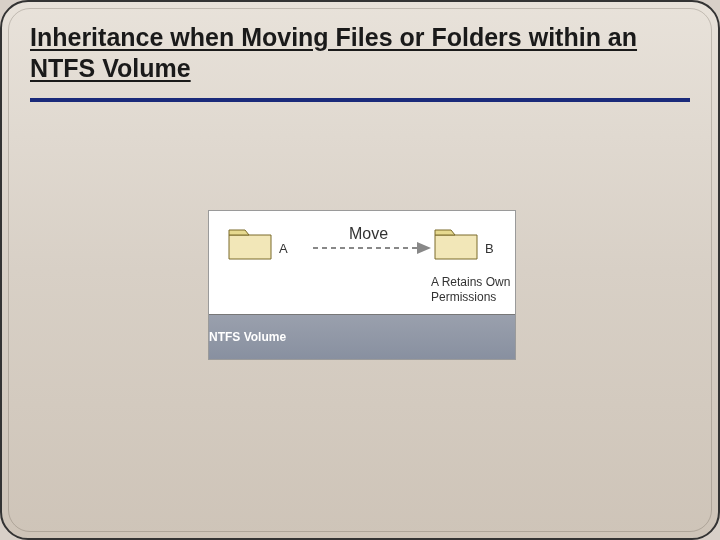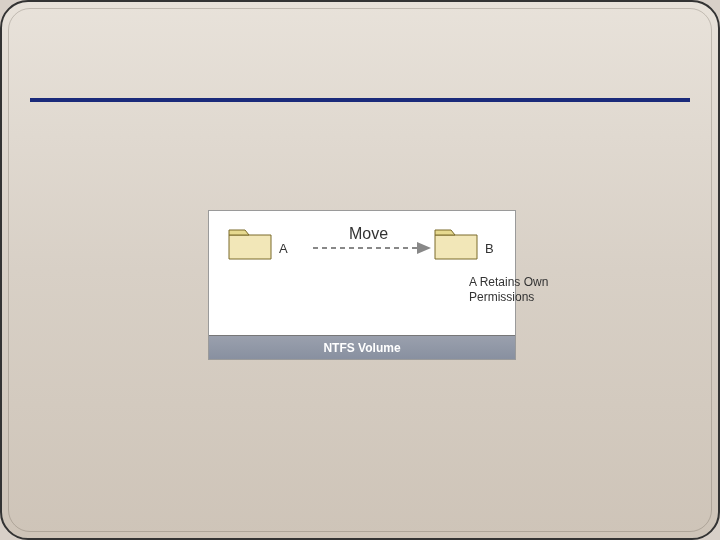--- a/index.html
+++ b/index.html
@@ -86,42 +86,42 @@
   }
   .arrow svg { width: 118px; height: 14px; display: block; }
   .retain {
     position: absolute;
     top: 64px;
     left: 222px;
     width: 90px;
     font-size: 12px;
     color: #333;
     line-height: 1.25;
-    margin-left: 38px;
   }
   .volume-bar {
     position: absolute;
     left: 0; right: 0; bottom: 0;
-    height: 24px;
+    height: 45px;
     background: linear-gradient(180deg, #9aa0ad 0%, #8890a0 100%);
     border-top: 1px solid #777;
     color: #fff;
     font-size: 12px;
     font-weight: bold;
     display: flex;
     align-items: center;
-    justify-content: center;
+    justify-content: flex-start;
   }
 </style>
 </head>
 <body>
 
 <div class="slide-frame">
   <div class="slide-inner"></div>
 
+  <div class="title">Inheritance when Moving Files or Folders within an NTFS Volume</div>
   <div class="title-rule"></div>
 
   <div class="diagram">
 
     <div class="folder folder-a">
       <svg viewBox="0 0 46 34">
         <path d="M2 8 L2 32 L44 32 L44 8 Z" fill="#f2e7b8" stroke="#7a6a2a" stroke-width="1"></path>
         <path d="M2 8 L2 3 L18 3 L22 8 Z" fill="#e6d98f" stroke="#7a6a2a" stroke-width="1"></path>
       </svg>
     </div>

